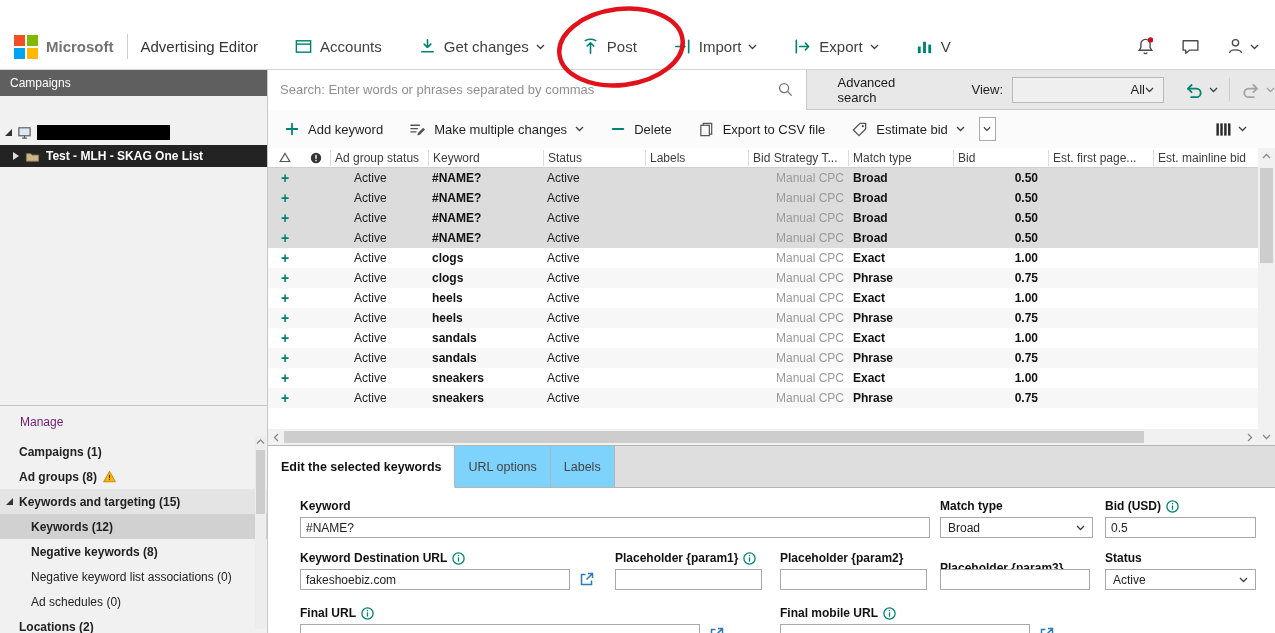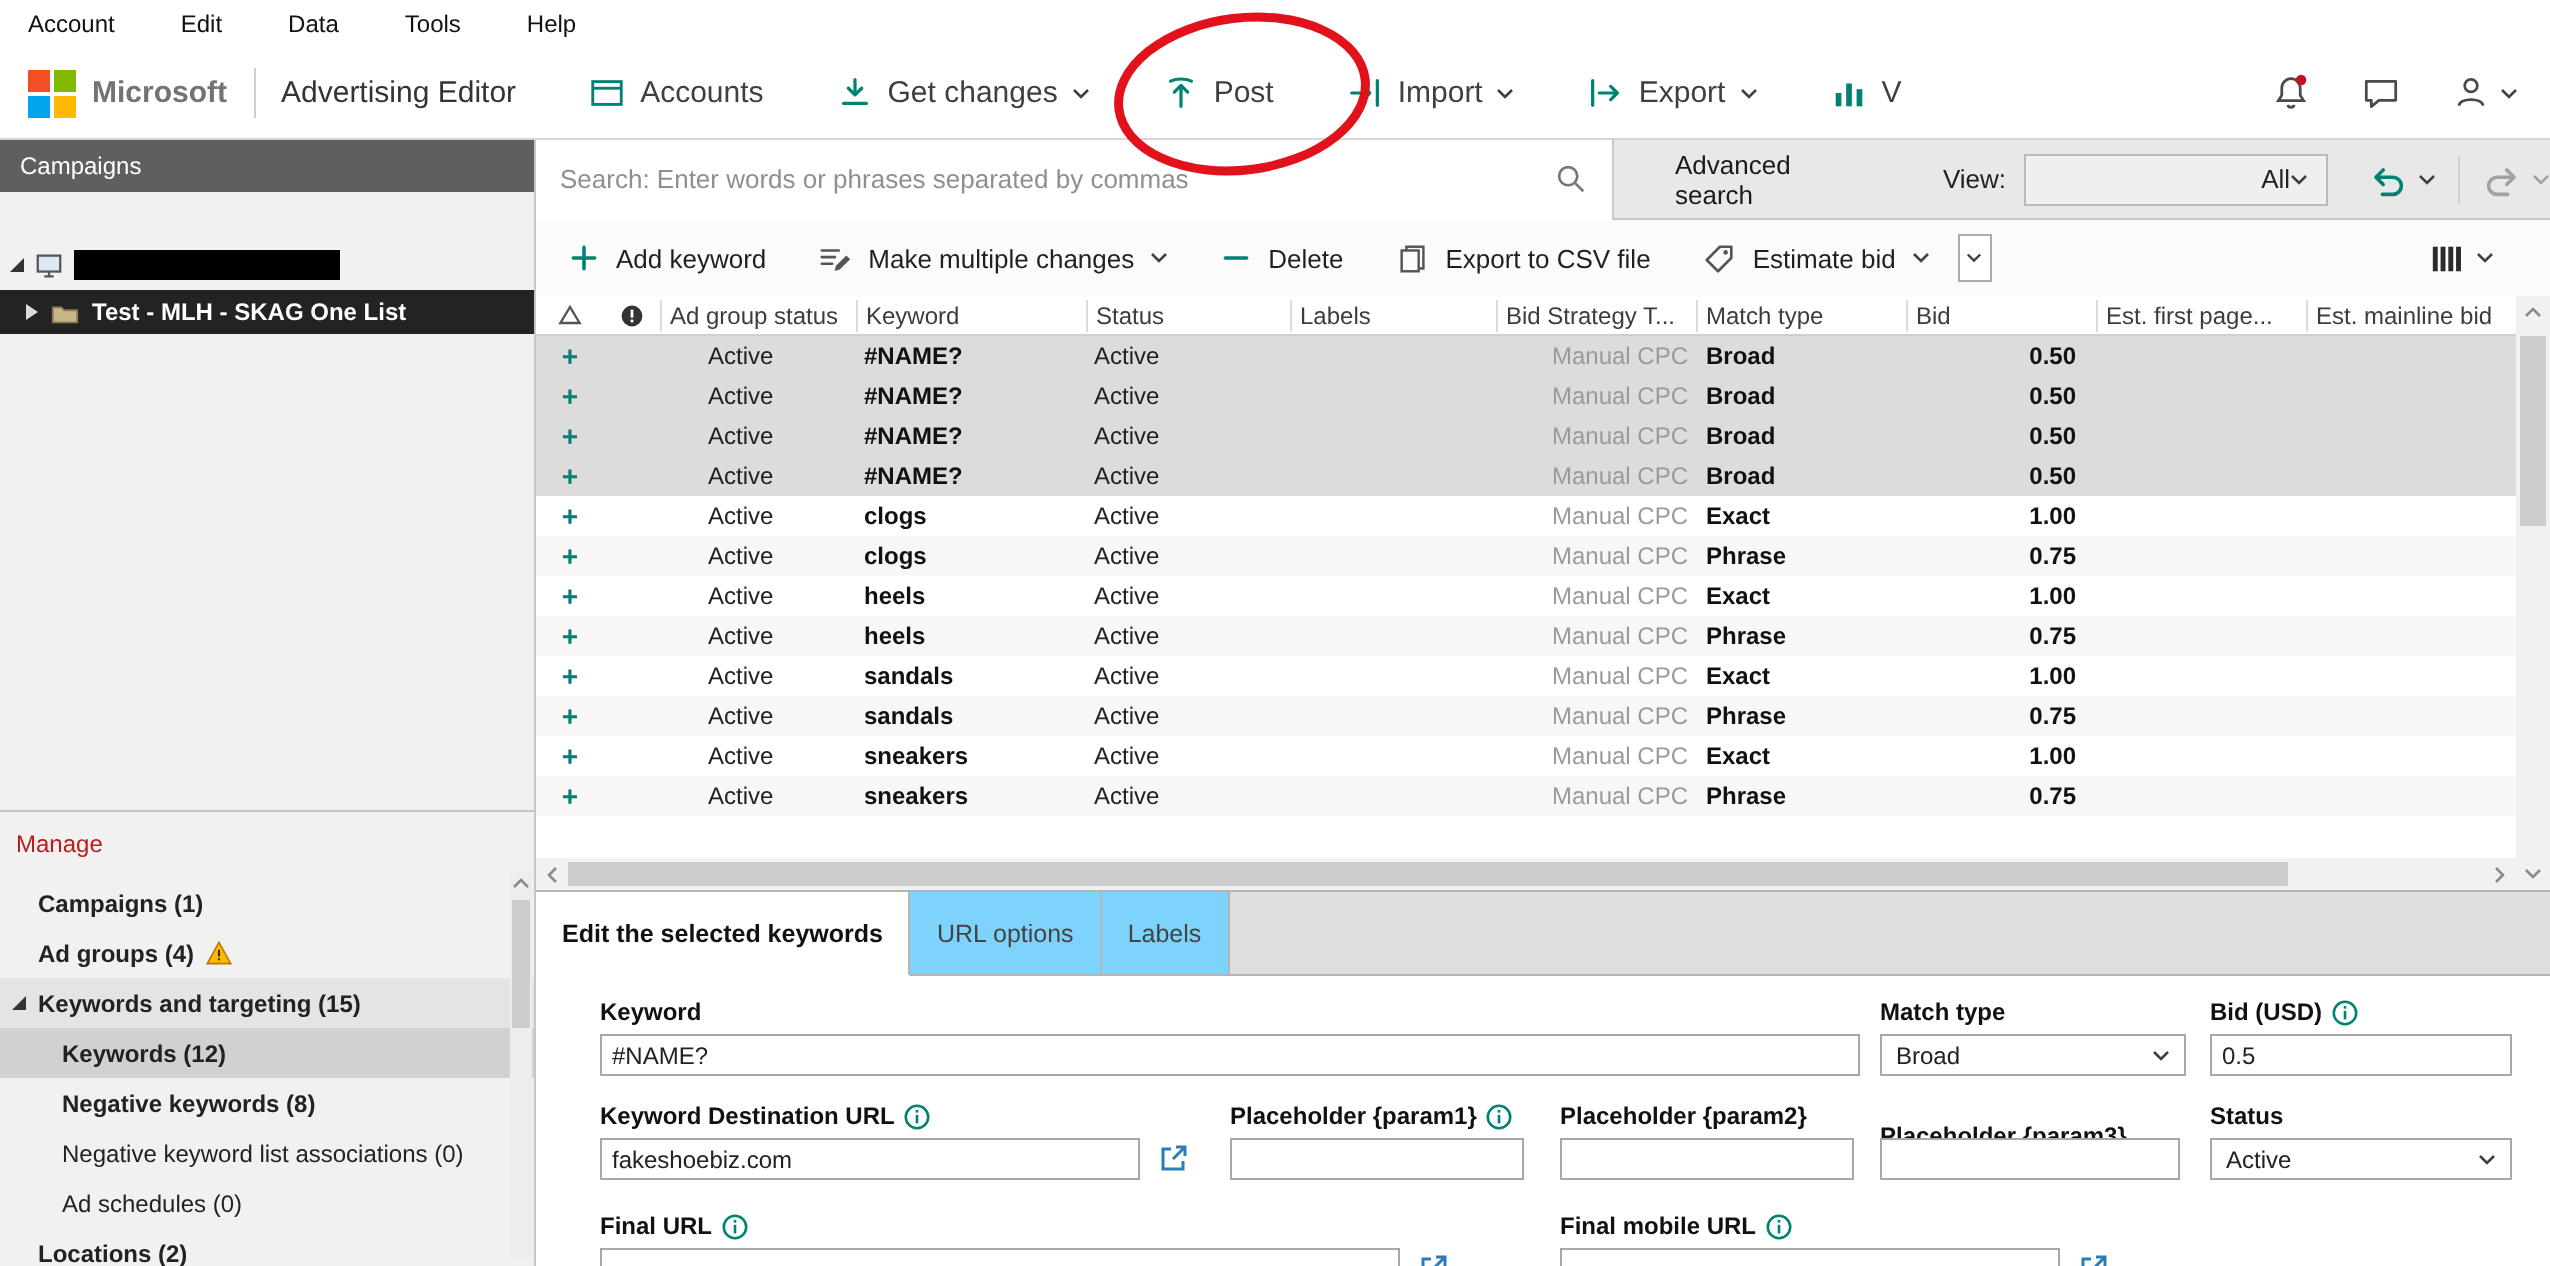--- a/index.html
+++ b/index.html
@@ -33,21 +33,21 @@
   
   .sidebar{position:absolute;top:70px;left:0;width:268px;height:563px;background:#f1f1f1;border-right:1px solid #c6c6c6}
   .sb-header{height:26px;background:#5f5f5f;color:#fff;display:flex;align-items:center;padding-left:10px;font-size:12px}
   .tree-row1{margin-top:26px;height:20px;display:flex;align-items:center;padding-left:5px;gap:5px}
   .exp{width:0;height:0;border-left:7px solid transparent;border-bottom:7px solid #333}
   .redact{width:133px;height:15px;background:#000}
   .tree-row2{margin-top:3px;height:22px;background:#232323;color:#fff;display:flex;align-items:center;
              padding-left:13px;gap:6px;font-weight:700;font-size:12px}
   .tri-r{width:0;height:0;border-top:4px solid transparent;border-bottom:4px solid transparent;border-left:6px solid #dcdcdc}
   .manage{position:absolute;left:0;right:0;top:335px;bottom:0;border-top:1px solid #c6c6c6;background:#f1f1f1}
-  .mg-title{color:#b91c1c;padding:9px 0 10px 8px;font-size:12px}
+  .mg-title{color:#701a75;padding:9px 0 10px 20px;font-size:12px}
   .mg-item{position:relative;height:25px;display:flex;align-items:center;cursor:default;white-space:nowrap}
   .mg-item.lvl0{padding-left:19px}
   .mg-item.lvl1{padding-left:31px}
   .mg-item.b{font-weight:700}
   .mg-item.hl-light{background:#e4e4e4}
   .mg-item.hl-selected{background:#d1d1d1}
   .mg-item .exp{position:absolute;left:6px;top:9px}
   .warn-ic{width:13px;height:13px;margin-left:6px}
   .mg-scroll{position:absolute;right:1px;top:30px;bottom:4px;width:11px;background:#ededed}
   .mg-thumb{position:absolute;left:1px;right:1px;top:14px;height:64px;background:#cdcdcd}
@@ -120,27 +120,20 @@
           font:12px "Liberation Sans","DejaVu Sans",sans-serif;outline:none}
   .combo{position:absolute;height:21px;border:1px solid #a8a8a8;background:#fff;display:flex;align-items:center;
          justify-content:space-between;padding:0 7px;font-size:12px;color:#222;cursor:default}
   .extlink{position:absolute;width:16px;height:16px}
 </style>
 </head>
 <body>
 
 <div id="app">
 
-  <div class="menubar">
-      <div class="mitem">Account</div>
-      <div class="mitem">Edit</div>
-      <div class="mitem">Data</div>
-      <div class="mitem">Tools</div>
-      <div class="mitem">Help</div>
-    </div>
 
   <div class="toolbar">
     <div class="mslogo">
       <i class="sq r"></i>
         <i class="sq g"></i>
         <i class="sq b"></i>
         <i class="sq y"></i>
     </div>
     <span class="brand">Microsoft</span>
     <span class="vdiv"></span>
@@ -246,21 +239,21 @@
       <span>Test - MLH - SKAG One List</span>
     </div>
 
     <div class="manage">
       <div class="mg-title">Manage</div>
       <div>
           <div class="mg-item lvl0 b">
             <span>Campaigns (1)</span>
           </div>
           <div class="mg-item lvl0 b">
-            <span>Ad groups (4)</span>
+            <span>Ad groups (8)</span>
             <svg class="warn-ic" viewBox="0 0 16 16">
               <path d="M8 1.5 15.2 14.5H.8z" fill="#ffb900" stroke="#b97a00" stroke-width="1"></path>
               <rect x="7.35" y="6" width="1.3" height="4.2" fill="#402f00"></rect>
               <rect x="7.35" y="11.2" width="1.3" height="1.3" fill="#402f00"></rect>
             </svg>
           </div>
           <div class="mg-item lvl0 b hl-light">
             <span class="exp"></span>
             <span>Keywords and targeting (15)</span>
           </div>

